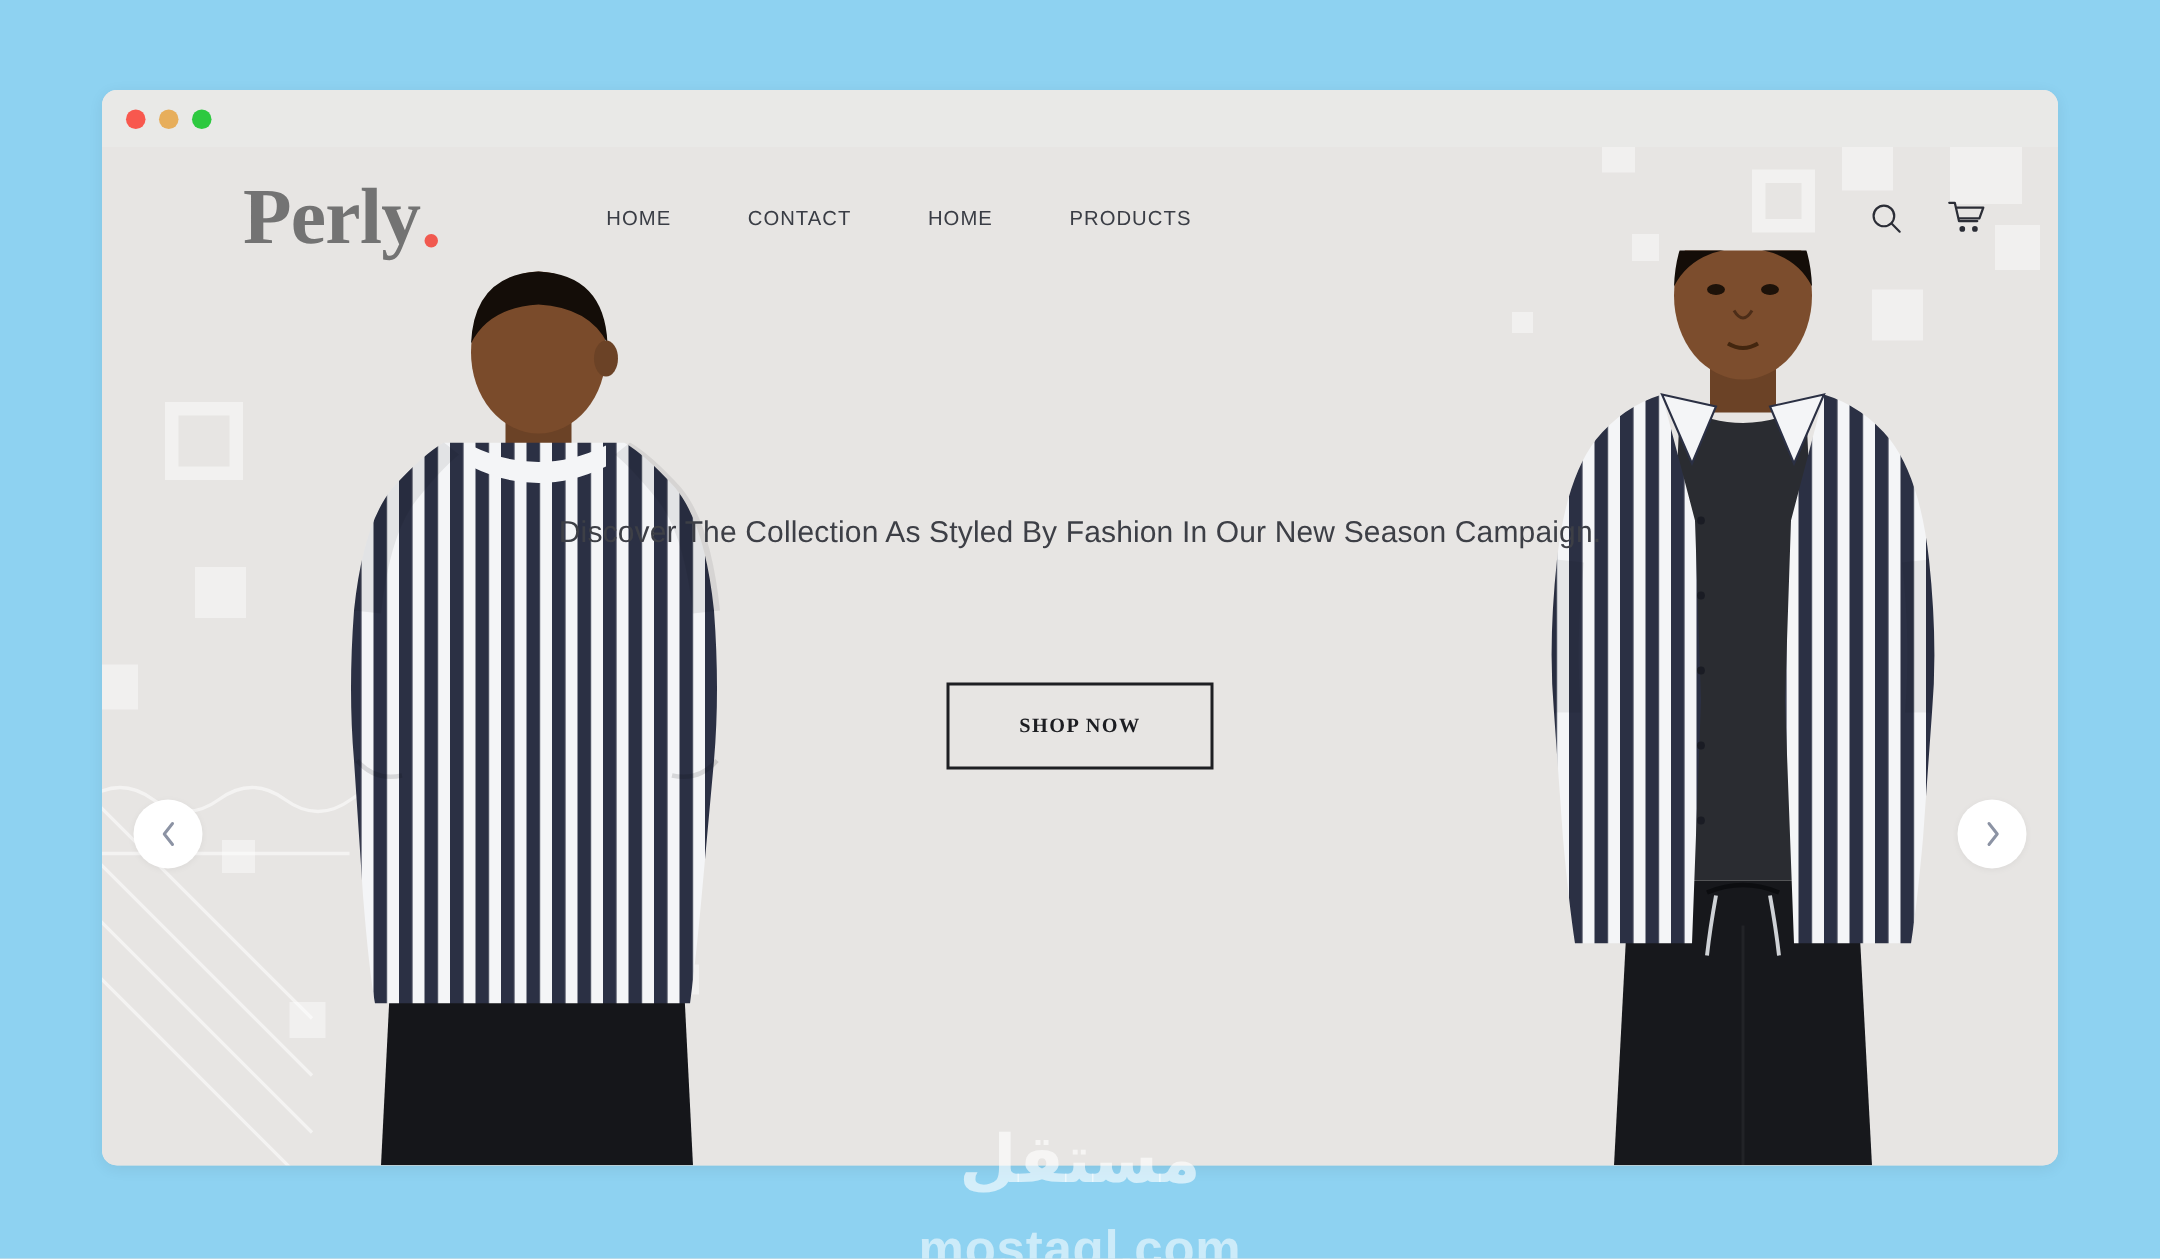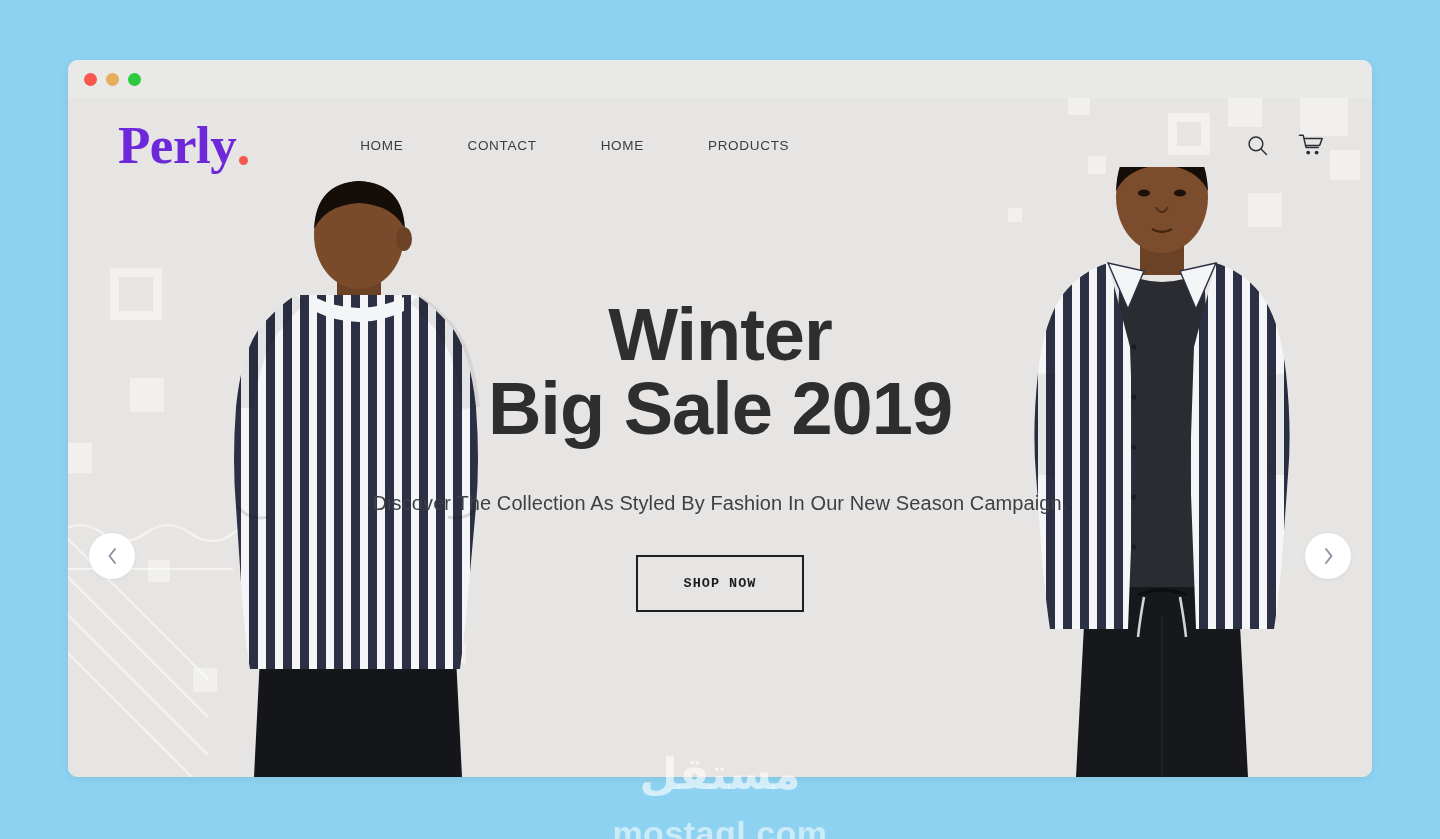--- a/index.html
+++ b/index.html
@@ -80,39 +80,40 @@
     height: 95px;
     display: flex;
     align-items: center;
     padding: 0 48px 0 50px;
   }
 
   .logo {
     font-family: "Liberation Serif", serif;
     font-size: 53px;
     font-weight: 700;
-    color: #6d28d9;
+    color: #737373;
     letter-spacing: -0.5px;
     line-height: 1;
     position: relative;
     padding-right: 12px;
     white-space: nowrap;
+    margin-left: 44px;
   }
   .logo-dot {
     position: absolute;
     right: 0;
     bottom: 7px;
     width: 9px; height: 9px;
     border-radius: 50%;
     background: #f1594f;
   }
 
   .nav {
     display: flex;
-    gap: 64px;
+    gap: 51px;
     margin-left: 112px;
   }
   .nav-item {
     font-size: 13.5px;
     letter-spacing: 0.7px;
     color: #3a3d45;
     text-decoration: none;
     cursor: pointer;
     white-space: nowrap;
   }
@@ -157,31 +158,31 @@
   .hero-title .line2 { display: block; }
 
   .hero-sub {
     margin-top: 46px;
     font-size: 20px;
     color: #3d3f46;
     letter-spacing: 0.1px;
   }
 
   .shop-btn {
-    margin-top: 40px;
+    margin-top: 88px;
     display: inline-block;
     border: 2px solid #1e1f23;
     background: transparent;
     padding: 19px 46px;
     font-size: 13.5px;
     font-weight: 700;
     letter-spacing: 1px;
     color: #1c1d21;
     cursor: pointer;
-    font-family: Liberation Mono, monospace;
+    font-family: Liberation Serif, serif;
   }
 
   
   .model {
     position: absolute;
     bottom: 0;
     z-index: 3;
   }
   .model-left { left: 130px; width: 330px; height: 600px; }
   .model-right { right: 60px; width: 300px; height: 610px; }
@@ -381,24 +382,20 @@
         <circle cx="122" cy="230" r="2.6" fill="#1a1c24"></circle>
         <circle cx="122" cy="280" r="2.6" fill="#1a1c24"></circle>
         <circle cx="122" cy="330" r="2.6" fill="#1a1c24"></circle>
         <circle cx="122" cy="380" r="2.6" fill="#1a1c24"></circle>
 
         <path d="M26 206 Q20 262 24 308 L42 308 Q38 260 44 208 Z" fill="rgba(0,0,0,0.06)"></path>
         <path d="M274 206 Q280 262 276 308 L258 308 Q262 260 256 208 Z" fill="rgba(0,0,0,0.06)"></path>
       </svg>
 
       <div class="hero-center">
-        <h1 class="hero-title">
-          <span>Winter</span>
-          <span class="line2">Big Sale 2019</span>
-        </h1>
         <p class="hero-sub">Discover The Collection As Styled By Fashion In Our New Season Campaign.</p>
         <button class="shop-btn">SHOP NOW</button>
       </div>
 
       <div class="arrow arrow-prev">
         <svg width="11" height="18" viewBox="0 0 11 18" fill="none" stroke="currentColor" stroke-width="2" stroke-linecap="round" stroke-linejoin="round">
           <polyline points="8,2 2.5,9 8,16"></polyline>
         </svg>
       </div>
       <div class="arrow arrow-next">

